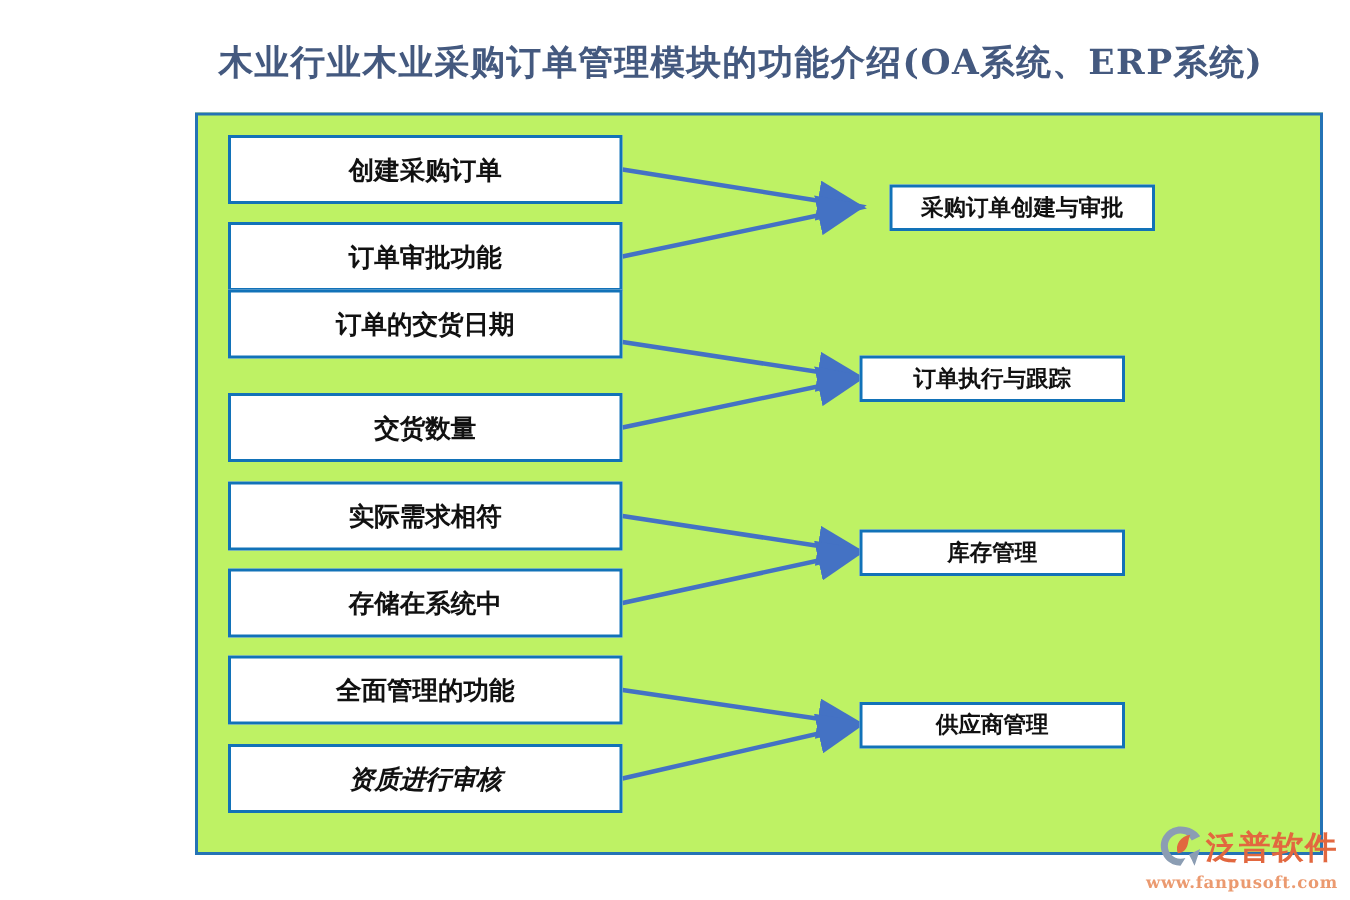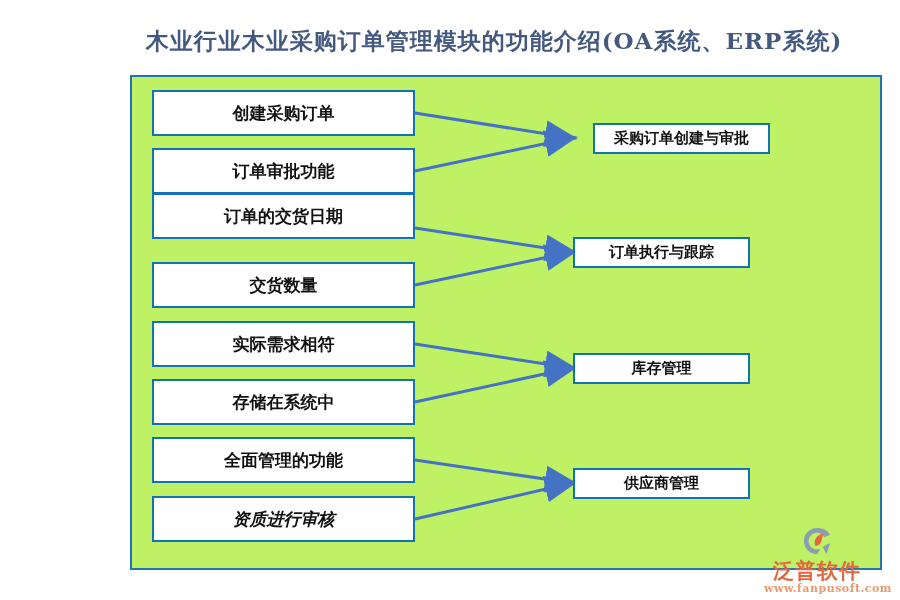--- a/index.html
+++ b/index.html
@@ -25,21 +25,21 @@
   }
   .right-box{
     position:absolute;left:441px;width:177px;height:31px;
     background:#ffffff;border:2px solid #1272b8;box-sizing:border-box;
     display:flex;align-items:center;justify-content:center;
     font-size:15px;font-weight:bold;color:#111111;
   }
   .watermark{
     position:absolute;right:8px;bottom:6px;width:150px;text-align:right;line-height:1;
   }
-  .watermark .brand-row{display:flex;align-items:center;justify-content:flex-end;gap:2px;flex-direction:column;}
+  .watermark .brand-row{display:flex;align-items:center;justify-content:flex-end;gap:2px;}
   .watermark .brand-name{
     font-size:21px;font-weight:bold;color:#e2673f;letter-spacing:1px;
     font-family:"Liberation Sans",sans-serif;
   }
   .watermark .brand-url{
     display:block;margin-top:2px;font-size:11px;font-weight:bold;color:#eb9a70;
     font-family:"DejaVu Serif",serif;letter-spacing:0.5px;
   }
 </style>
 </head>

